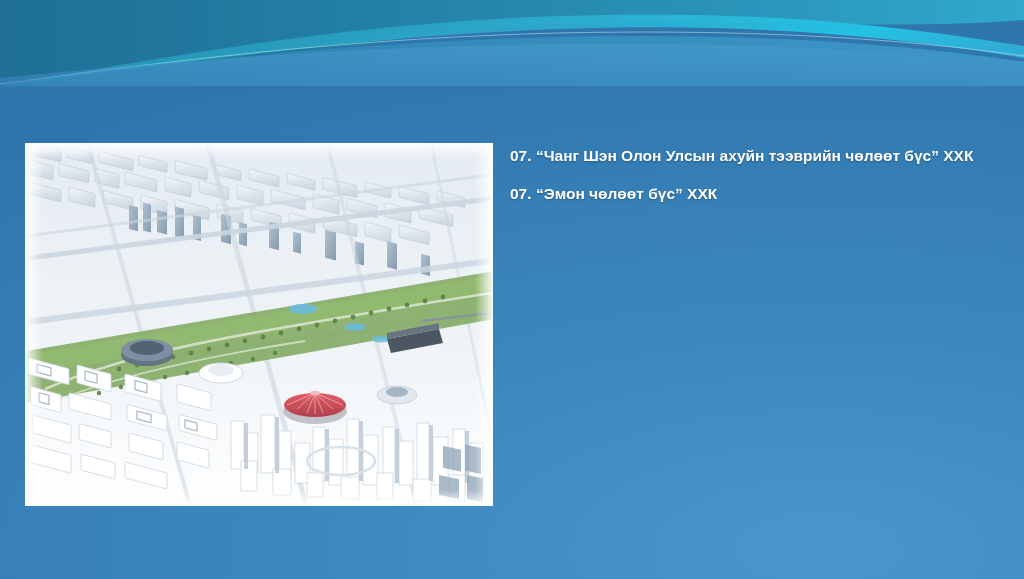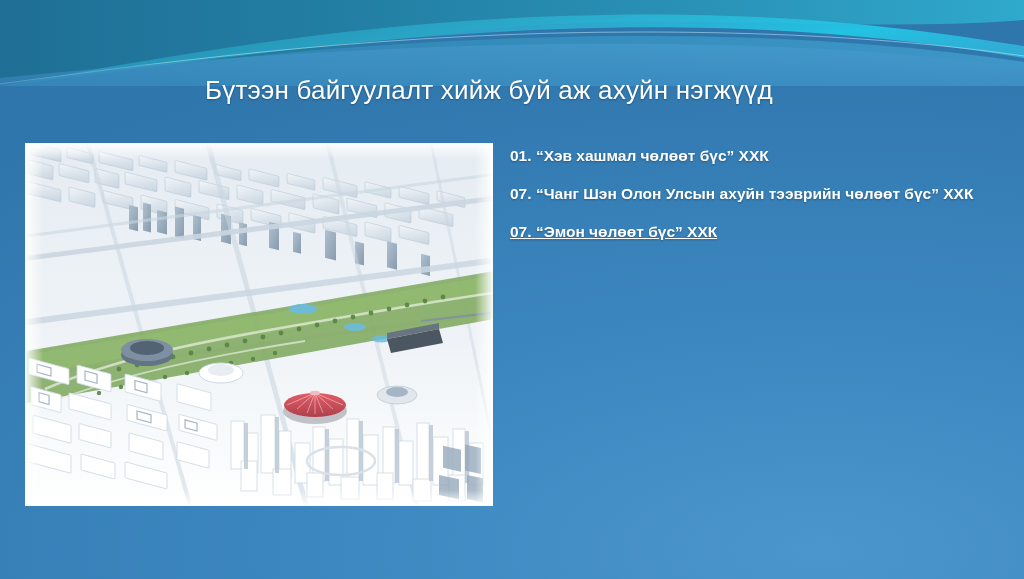--- a/index.html
+++ b/index.html
@@ -91,21 +91,21 @@
   }
   .list-item {
     color: #ffffff;
     font-size: 15.5px;
     font-weight: bold;
     line-height: 1.35;
     margin-bottom: 17px;
     text-shadow: 0 1px 2px rgba(0,0,0,0.30);
     display: block;
   }
-  .list-item:last-child { margin-bottom: 0; text-decoration: underline; }
+  .list-item:last-child { margin-bottom: 0; }
   .li-num { white-space: nowrap; }
 </style>
 </head>
 <body>
 
 <div id="slide">
 
   <div class="bg-base"></div>
 
   <div class="ribbon-wrap">
@@ -139,21 +139,20 @@
       <path d="M0,86 C150,60 330,24 560,16 C760,9 900,26 1024,46 L1024,58 C900,38 760,22 560,29 C330,37 150,70 0,86 Z" fill="url(#gCyan)"></path>
 
       <path d="M0,86 C180,62 380,38 620,36 C800,35 930,48 1024,62 L1024,86 Z" fill="url(#gMid)" opacity="0.85"></path>
 
       <path d="M0,84 C190,58 400,32 640,32 C820,32 940,44 1024,56" fill="none" stroke="#bfe6f4" stroke-opacity="0.55" stroke-width="1"></path>
 
       <path d="M0,78 C200,58 420,42 660,44 C830,46 940,56 1024,68 L1024,86 H0 Z" fill="url(#gSoftBlue)" opacity="0.55"></path>
     </svg>
   </div>
 
-  <div class="slide-title">Бүтээн байгуулалт хийж буй аж ахуйн нэгжүүд</div>
 
   <div class="render-panel">
     <div class="render-inner">
       <svg class="render-svg" viewBox="0 0 468 363" preserveAspectRatio="none" xmlns="http://www.w3.org/2000/svg">
         <defs>
           <linearGradient id="sky" x1="0" y1="0" x2="0" y2="1">
             <stop offset="0%" stop-color="#f4f8fb"></stop>
             <stop offset="100%" stop-color="#e7eef4"></stop>
           </linearGradient>
           <linearGradient id="grnd" x1="0" y1="0" x2="0" y2="1">
@@ -405,24 +404,20 @@
         <path d="M396,178 L466,170" stroke="#7b8a98" stroke-width="2" fill="none"></path>
 
         <rect x="0" y="0" width="468" height="363" fill="#ffffff" opacity="0.07"></rect>
       </svg>
     </div>
     <div class="render-feather"></div>
   </div>
 
   <div class="list-col">
 
-    <div class="list-item">
-      <span class="li-num">01.</span>
-      <span>“Хэв хашмал чөлөөт бүс” ХХК</span>
-    </div>
 
     <div class="list-item">
       <span class="li-num">07.</span>
       <span>“Чанг Шэн Олон Улсын ахуйн тээврийн чөлөөт бүс” ХХК</span>
     </div>
 
 
 
 
 

